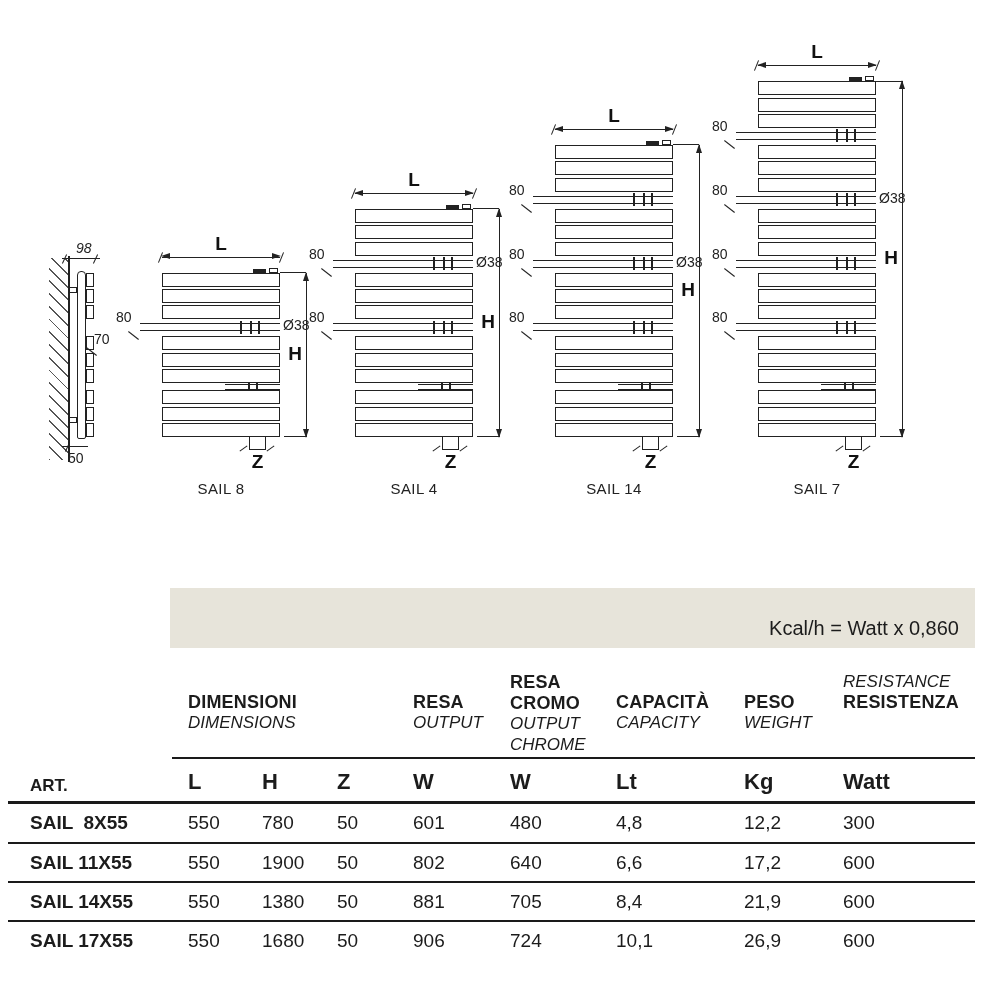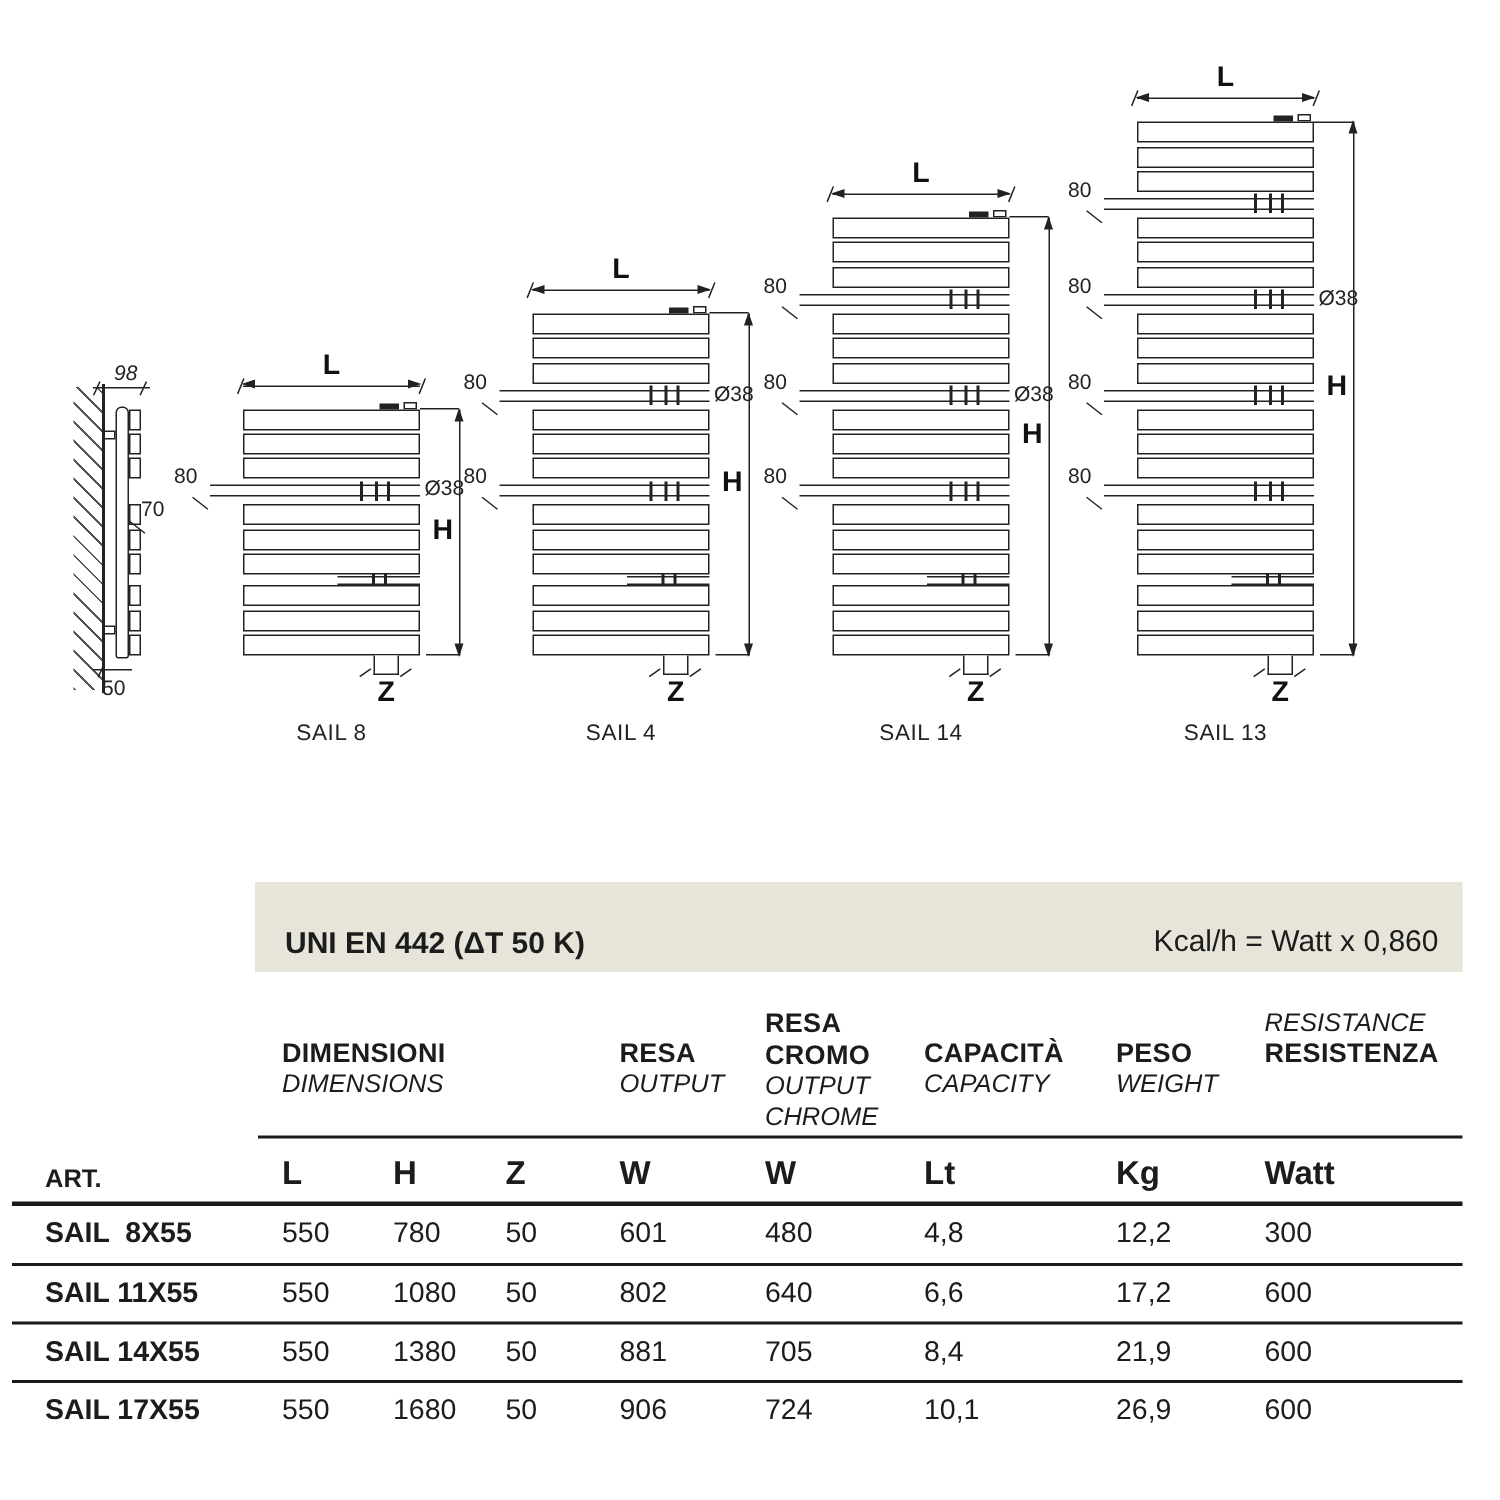--- a/index.html
+++ b/index.html
@@ -267,26 +267,25 @@
         <div class="tri tri-r" style="position: absolute; right: -1px; top: -19.3px;"></div>
         <div style="position: absolute; left: -2px; top: -21px; width: 1.2px; height: 11px; background: rgb(34, 34, 34); transform: rotate(22deg);"></div>
         <div style="position: absolute; right: -2px; top: -21px; width: 1.2px; height: 11px; background: rgb(34, 34, 34); transform: rotate(22deg);"></div>
         <div class="dim-big" style="position: absolute; left: 0px; width: 118px; top: -40px; text-align: center;">L</div>
         <div style="position: absolute; left: 118px; top: -0.7px; width: 26px; border-top: 1.2px solid rgb(34, 34, 34);"></div>
         <div style="position: absolute; left: 122px; top: 355.1px; width: 22px; border-top: 1.2px solid rgb(34, 34, 34);"></div>
         <div style="position: absolute; left: 144px; top: 0px; height: 355.8px; border-left: 1.4px solid rgb(34, 34, 34);"></div>
         <div class="tri tri-u" style="position: absolute; left: 141.2px; top: -1px;"></div>
         <div class="tri tri-d" style="position: absolute; left: 141.2px; top: 347.8px;"></div>
         <div class="dim-big" style="position: absolute; left: 118px; top: 165.9px; width: 22px; text-align: right;">H</div>
-        <div class="rad-name" style="position: absolute; left: -30px; width: 178px; bottom: -60px; text-align: center;">SAIL 13</div>
+        <div class="rad-name" style="position: absolute; left: -30px; width: 178px; bottom: -60px; text-align: center;">SAIL 7</div>
       </div>
     </div>
 
   <div class="abs band" id="thermal-band" style="left:170px;top:588px;width:805px;height:60px;">
-    <div class="abs t20 bold" style="left:20px;top:30px;">UNI EN 442 (ΔT 50 K)</div>
     <div class="abs t20" style="right:16px;top:29px;">Kcal/h = Watt x 0,860</div>
   </div>
 
   <div id="spec-table">
       <div class="grp-b" style="position: absolute; left: 188px; top: 692px;">DIMENSIONI</div>
       <div class="grp-i" style="position: absolute; left: 188px; top: 713px;">DIMENSIONS</div>
       <div class="grp-b" style="position: absolute; left: 413px; top: 692px;">RESA</div>
       <div class="grp-i" style="position: absolute; left: 413px; top: 713px;">OUTPUT</div>
       <div class="grp-b" style="position: absolute; left: 510px; top: 672px;">RESA</div>
       <div class="grp-b" style="position: absolute; left: 510px; top: 693px;">CROMO</div>
@@ -314,21 +313,21 @@
       <div class="cell" style="position: absolute; left: 262px; top: 812px;">780</div>
       <div class="cell" style="position: absolute; left: 337px; top: 812px;">50</div>
       <div class="cell" style="position: absolute; left: 413px; top: 812px;">601</div>
       <div class="cell" style="position: absolute; left: 510px; top: 812px;">480</div>
       <div class="cell" style="position: absolute; left: 616px; top: 812px;">4,8</div>
       <div class="cell" style="position: absolute; left: 744px; top: 812px;">12,2</div>
       <div class="cell" style="position: absolute; left: 843px; top: 812px;">300</div>
       <div class="rule" style="position: absolute; left: 8px; top: 842px; width: 967px; height: 1.5px;"></div>
       <div class="art" style="position: absolute; left: 30px; top: 852px;">SAIL 11X55</div>
       <div class="cell" style="position: absolute; left: 188px; top: 852px;">550</div>
-      <div class="cell" style="position: absolute; left: 262px; top: 852px;">1080</div>
+      <div class="cell" style="position: absolute; left: 262px; top: 852px;">1900</div>
       <div class="cell" style="position: absolute; left: 337px; top: 852px;">50</div>
       <div class="cell" style="position: absolute; left: 413px; top: 852px;">802</div>
       <div class="cell" style="position: absolute; left: 510px; top: 852px;">640</div>
       <div class="cell" style="position: absolute; left: 616px; top: 852px;">6,6</div>
       <div class="cell" style="position: absolute; left: 744px; top: 852px;">17,2</div>
       <div class="cell" style="position: absolute; left: 843px; top: 852px;">600</div>
       <div class="rule" style="position: absolute; left: 8px; top: 881px; width: 967px; height: 1.5px;"></div>
       <div class="art" style="position: absolute; left: 30px; top: 891px;">SAIL 14X55</div>
       <div class="cell" style="position: absolute; left: 188px; top: 891px;">550</div>
       <div class="cell" style="position: absolute; left: 262px; top: 891px;">1380</div>

